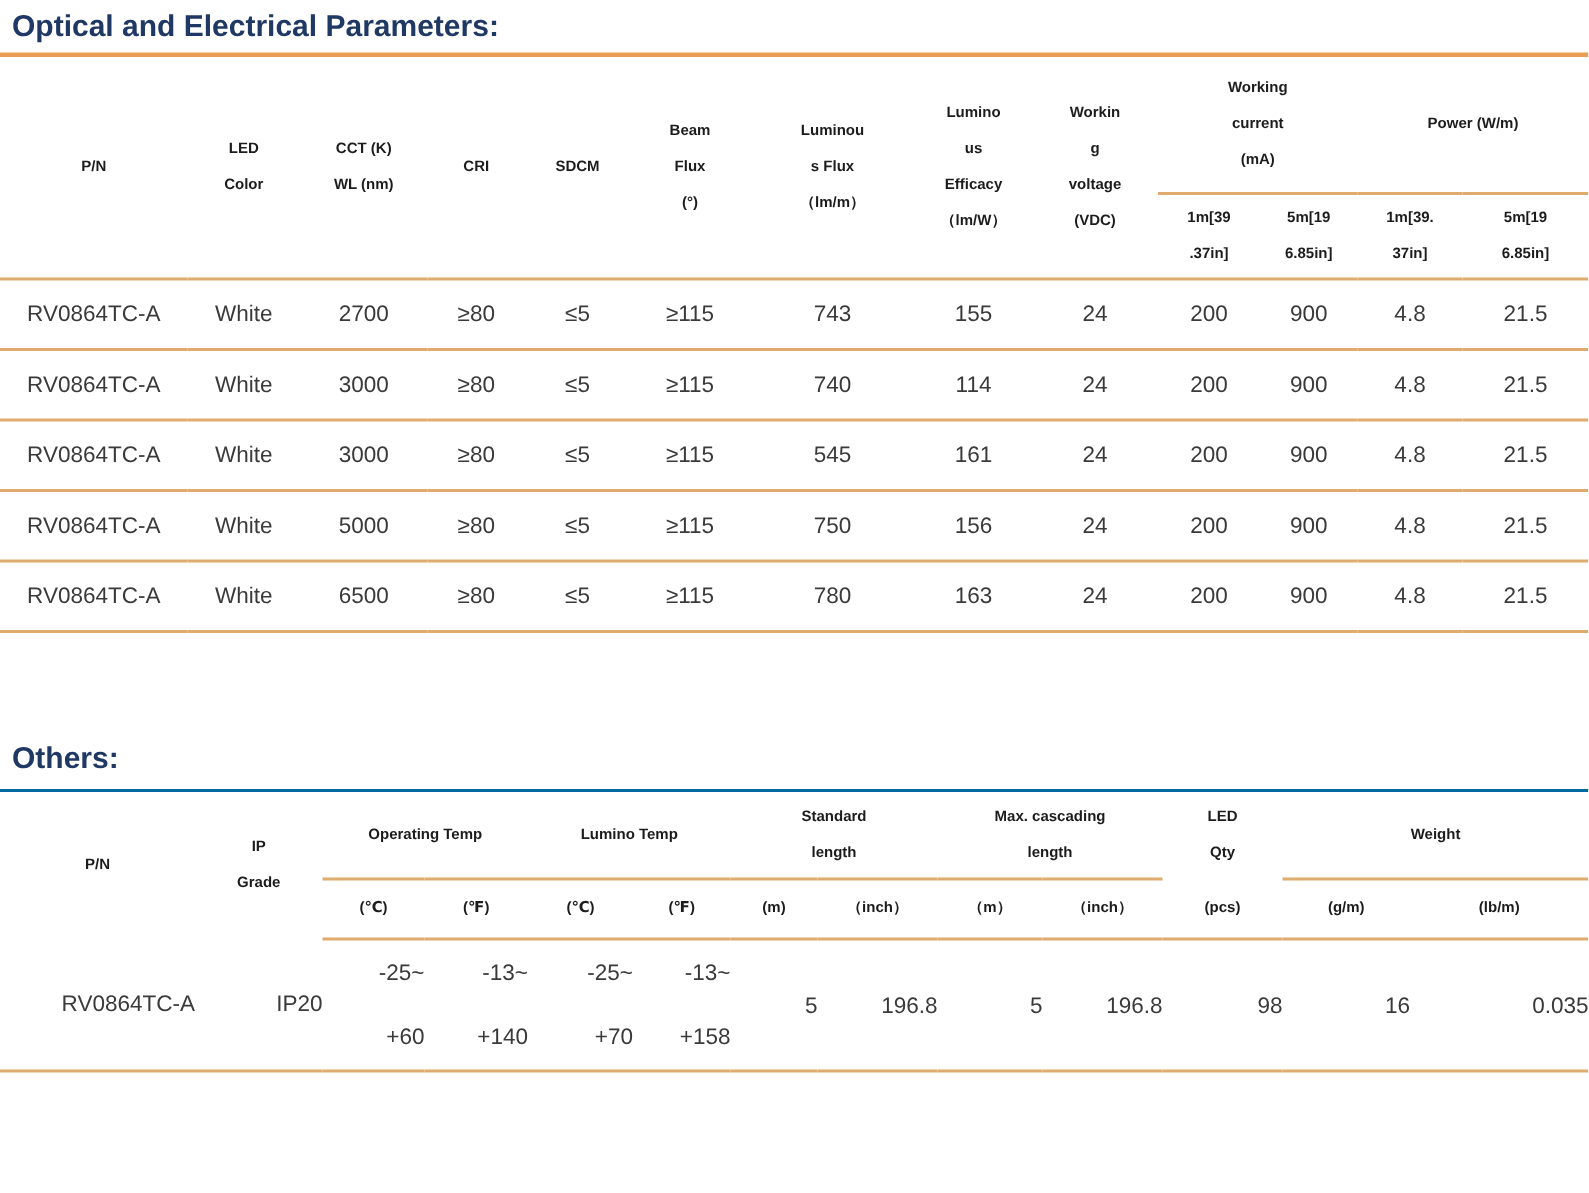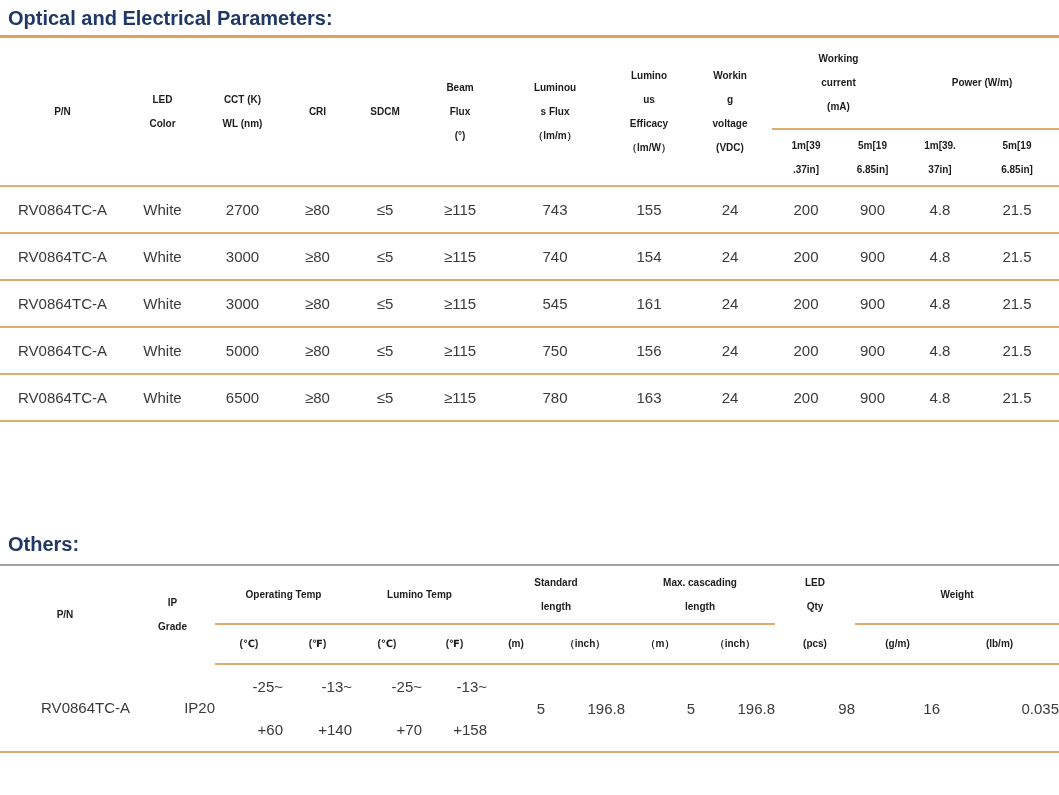--- a/index.html
+++ b/index.html
@@ -5,21 +5,21 @@
   html,body{margin:0;padding:0;background:#ffffff;}
   .page{
     width:1059px;height:795px;background:#ffffff;overflow:hidden;
     font-family:"Liberation Sans","DejaVu Sans",sans-serif;color:#3a3a3a;
   }
   .section-title{
     font-size:20px;font-weight:bold;color:#1f3864;
     padding:4px 16px 3px 8px;line-height:28px;
   }
   .t1-title{border-bottom:3px solid #ec9d55;}
-  .t2-title{margin-top:104px;border-bottom:2px solid #a3a3a3;padding-bottom:6px;}
+  .t2-title{margin-top:66px;border-bottom:2px solid #0369a1;padding-bottom:6px;}
   table{
     border-collapse:collapse;table-layout:fixed;width:1059px;
   }
   th,td{
     text-align:center;vertical-align:middle;white-space:pre-line;
     padding:0;overflow:hidden;
   }
   th{font-size:10px;font-weight:bold;color:#1c1c1c;line-height:24px;}
   td{font-size:15px;font-weight:normal;color:#3a3a3a;}
   
@@ -117,21 +117,21 @@
         <td>21.5</td>
       </tr>
       <tr>
         <td>RV0864TC-A</td>
         <td>White</td>
         <td>3000</td>
         <td>≥80</td>
         <td>≤5</td>
         <td>≥115</td>
         <td>740</td>
-        <td>154</td>
+        <td>114</td>
         <td>24</td>
         <td>200</td>
         <td>900</td>
         <td>4.8</td>
         <td>21.5</td>
       </tr>
       <tr>
         <td>RV0864TC-A</td>
         <td>White</td>
         <td>3000</td>

